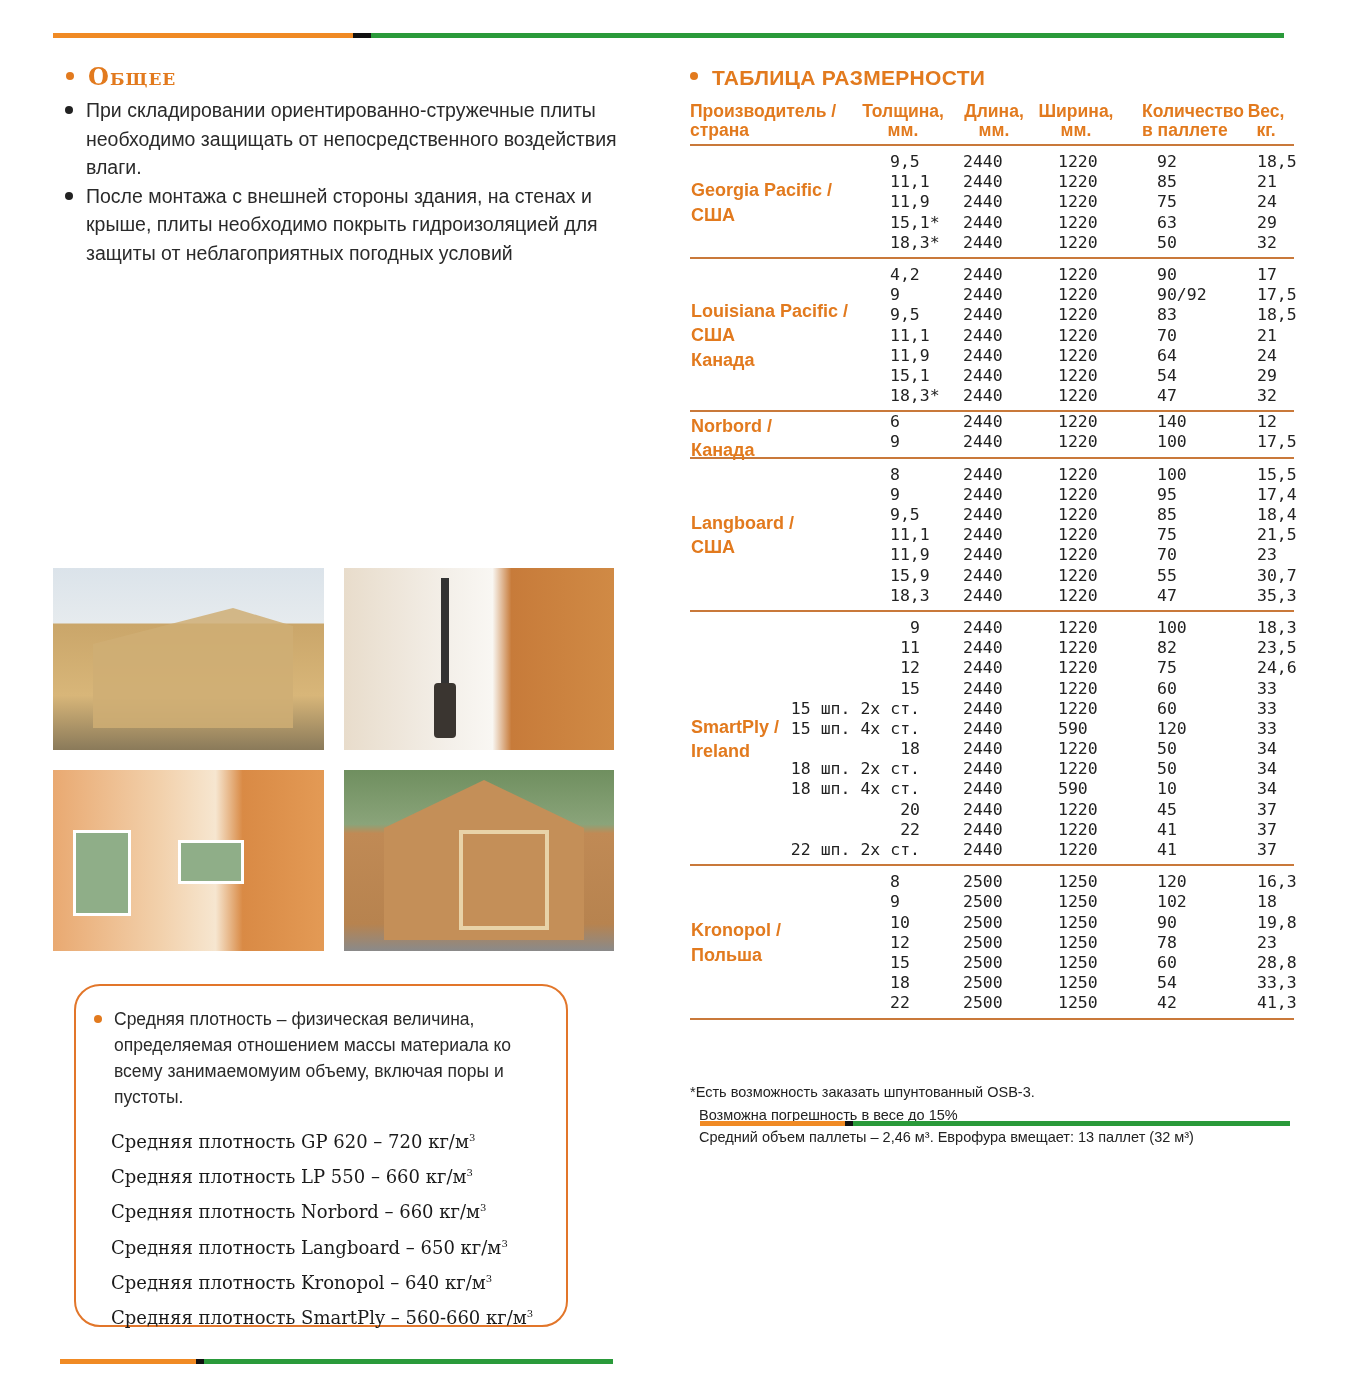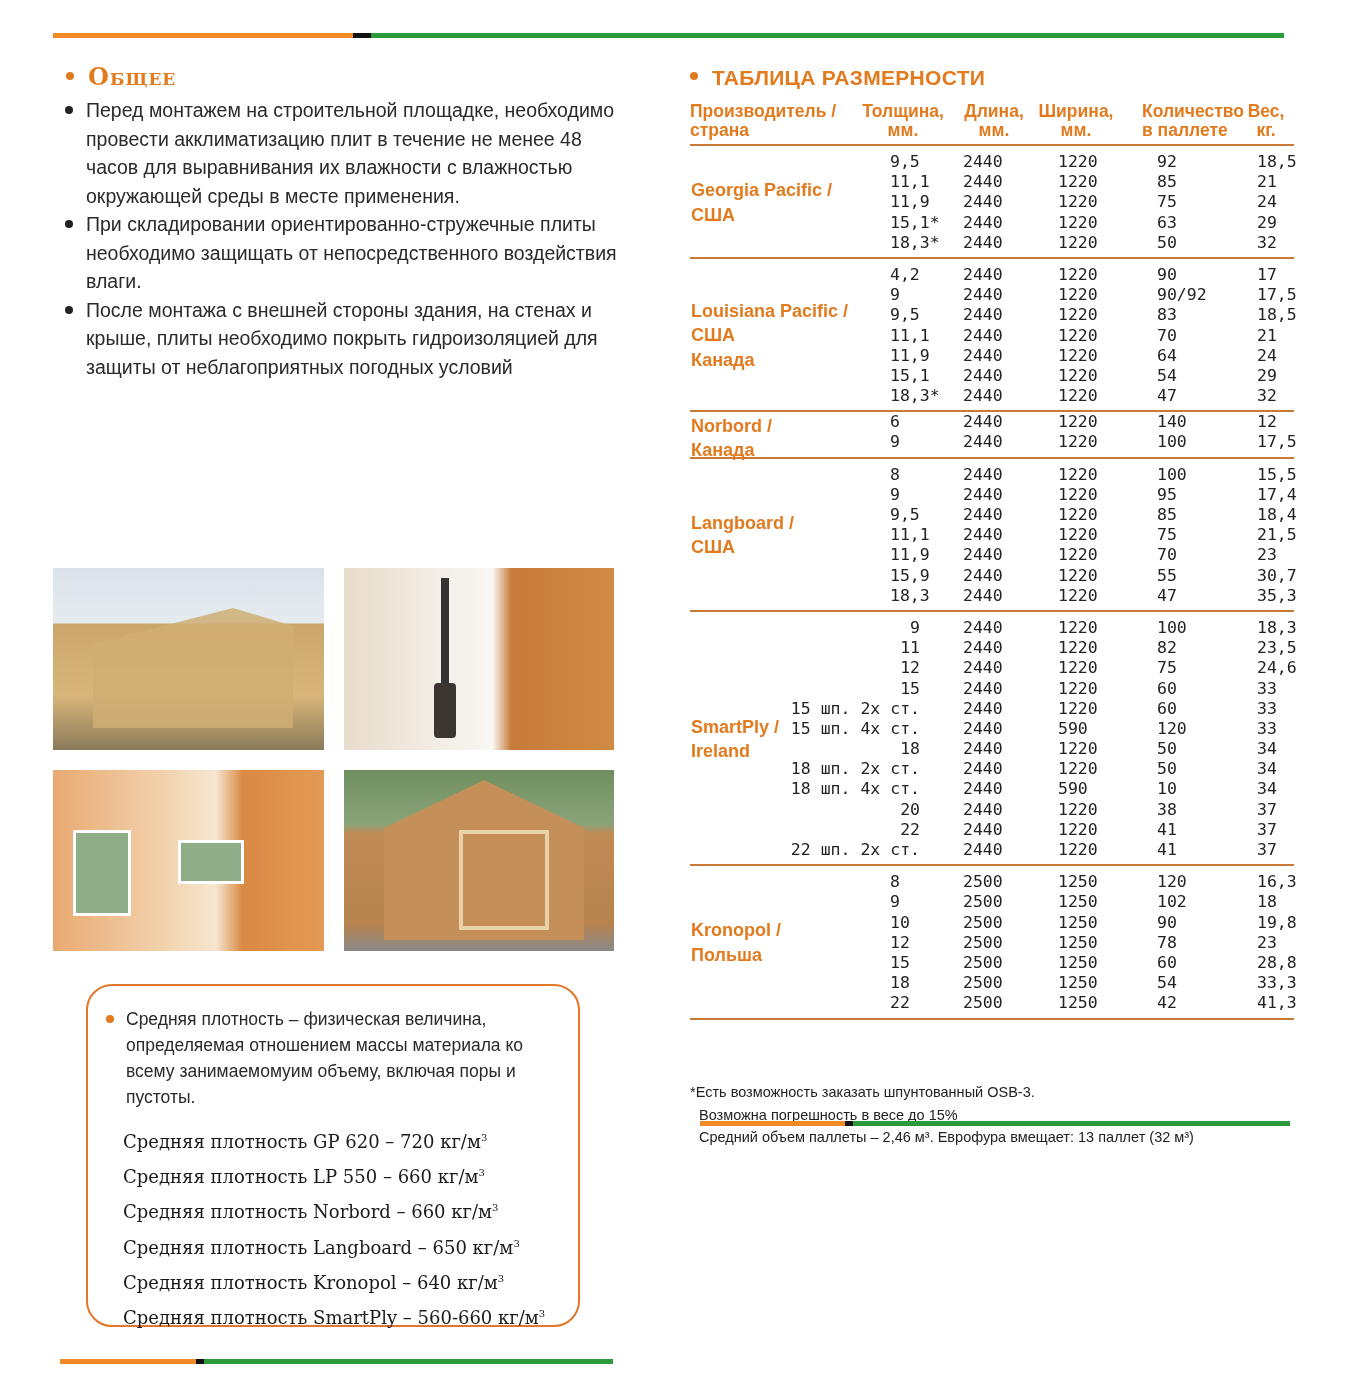--- a/index.html
+++ b/index.html
@@ -19,21 +19,21 @@
   .p2{left:344px;top:568px;width:270px;height:182px;background:linear-gradient(90deg,#e8dccb 0%,#f4f0ea 40%,#f9f7f3 55%,#c77b3a 62%,#d08a45 100%);}
   .p3{left:53px;top:770px;width:271px;height:181px;background:linear-gradient(90deg,#e9a971 0%,#f2d1ac 40%,#f6e6d0 60%,#d98a45 70%,#e39a55 100%);}
   .p4{left:344px;top:770px;width:270px;height:181px;background:linear-gradient(180deg,#6f8f5f 0%,#8aa47a 30%,#c08a55 35%,#b7834f 85%,#8a8a8a 100%);}
   .p1 .roof{position:absolute;left:40px;top:40px;width:200px;height:120px;background:#cfae74;clip-path:polygon(0 30%,70% 0,100% 15%,100% 100%,0 100%);opacity:.85;}
   .p4 .shed{position:absolute;left:40px;top:10px;width:200px;height:160px;background:#c48f58;clip-path:polygon(0 30%,50% 0,100% 30%,100% 100%,0 100%);}
   .p4 .door{position:absolute;left:115px;top:60px;width:90px;height:100px;border:4px solid #e8d3a8;box-sizing:border-box;}
   .p2 .stove{position:absolute;left:97px;top:10px;width:8px;height:110px;background:#333;}
   .p2 .stove2{position:absolute;left:90px;top:115px;width:22px;height:55px;background:#3a3530;border-radius:4px;}
   .p3 .win{position:absolute;left:20px;top:60px;width:52px;height:80px;background:#8fae88;border:3px solid #fff;}
   .p3 .win2{position:absolute;left:125px;top:70px;width:60px;height:38px;background:#8fae88;border:3px solid #fff;}
-  .density-box{position:absolute;left:86px;top:984px;width:494px;height:343px;border:2px solid #e2762a;border-radius:26px;box-sizing:border-box;}
+  .density-box{position:absolute;left:74px;top:984px;width:494px;height:343px;border:2px solid #e2762a;border-radius:26px;box-sizing:border-box;}
   .density-def{position:absolute;left:38px;top:20px;width:430px;font-family:"Liberation Sans",sans-serif;font-size:17.5px;line-height:26px;color:#2a2a2a;}
   .density-def .dot{position:absolute;left:-20px;top:9px;width:8px;height:8px;border-radius:50%;background:#e27a1e;}
   .density-list{position:absolute;left:35px;top:136px;margin:0;padding:0;list-style:none;font-family:"DejaVu Serif",serif;font-weight:normal;font-size:18px;line-height:31.2px;color:#1a1a1a;white-space:nowrap;}
   .density-list sup{font-size:10px;}
   .table-title{left:690px;top:66px;font-family:"Liberation Sans",sans-serif;font-size:21px;letter-spacing:.3px;}
   .tbl{position:absolute;left:690px;top:100px;width:604px;font-family:"DejaVu Sans Mono",monospace;}
   .thead{position:relative;height:44px;color:#e27a1e;font-family:"Liberation Sans",sans-serif;font-weight:bold;font-size:17.5px;line-height:19px;border-bottom:2px solid #c9793a;}
   .thead div{position:absolute;top:2px;}
   .group{position:relative;border-bottom:2px solid #c9793a;}
   .maker{position:absolute;left:1px;color:#e27a1e;font-family:"Liberation Sans",sans-serif;font-weight:bold;font-size:18px;line-height:24.5px;}
@@ -54,21 +54,20 @@
 <div class="rule" style="left:53px;top:33px;width:1231px;">
   <div class="o" style="width:300px"></div>
     <div class="k" style="width:18px"></div>
     <div class="g" style="flex:1"></div>
 </div>
 
 <div class="sec-title general-title">
   <span class="dot"></span><span>Общее</span>
 </div>
 <ul class="bullets">
-  <li>Перед монтажем на строительной площадке, необходимо провести акклиматизацию плит в течение не менее 48 часов для выравнивания их влажности с влажностью окружающей среды в месте применения.</li>
   <li>При складировании ориентированно-стружечные плиты необходимо защищать от непосредственного воздействия влаги.</li>
   <li>После монтажа с внешней стороны здания, на стенах и крыше, плиты необходимо покрыть гидроизоляцией для защиты от неблагоприятных погодных условий</li>
 </ul>
 
 <div class="photo p1">
     <div class="roof"></div>
   </div>
 <div class="photo p2">
     <div class="stove"></div>
     <div class="stove2"></div>
@@ -354,21 +353,21 @@
           <span class="c-th r">18 шп. 4х ст.</span>
           <span class="c-len">2440</span>
           <span class="c-wid">590</span>
           <span class="c-qty">10</span>
           <span class="c-w">34</span>
         </div>
         <div class="row">
           <span class="c-th r">20</span>
           <span class="c-len">2440</span>
           <span class="c-wid">1220</span>
-          <span class="c-qty">38</span>
+          <span class="c-qty">45</span>
           <span class="c-w">37</span>
         </div>
         <div class="row">
           <span class="c-th r">22</span>
           <span class="c-len">2440</span>
           <span class="c-wid">1220</span>
           <span class="c-qty">41</span>
           <span class="c-w">37</span>
         </div>
         <div class="row">

